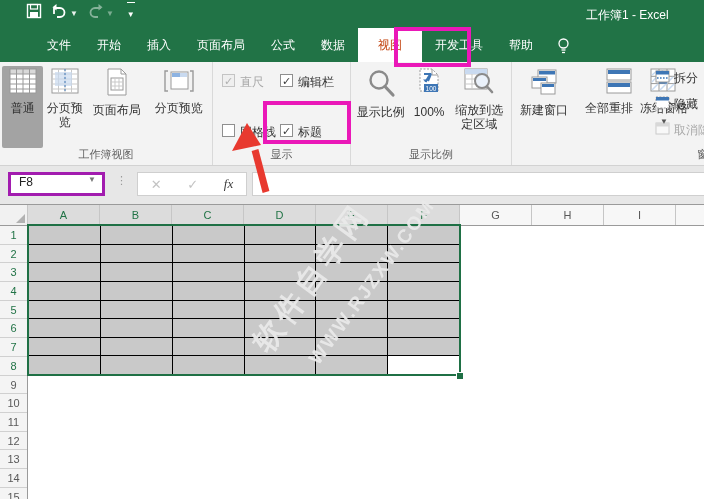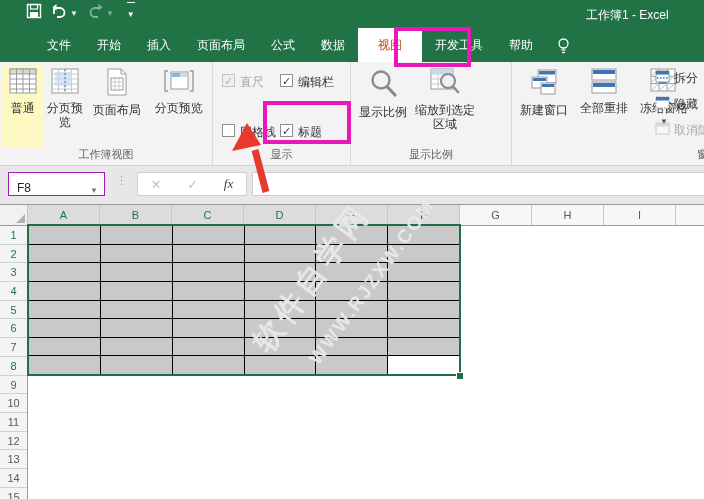--- a/index.html
+++ b/index.html
@@ -20,41 +20,41 @@
   .tab{color:#fff;font-size:12px;line-height:34px;padding:0 13px;white-space:nowrap;cursor:default;}
   .tab.active{background:#fff;color:#c2410c;padding:0 20px;}
   .bulb{display:flex;align-items:center;margin-left:10px;}
   
   .ribbon{position:absolute;left:0;top:62px;width:704px;height:104px;background:#f3f3f3;
           border-bottom:1px solid #d2d2d2;box-sizing:border-box;}
   .rgroup{position:absolute;top:0;height:103px;border-right:1px solid #d9d9d9;box-sizing:border-box;}
   .grp-label{position:absolute;left:0;right:0;bottom:3px;text-align:center;font-size:11px;color:#5f5f5f;white-space:nowrap;}
   .bigrow{display:flex;align-items:flex-start;padding:4px 2px 0 2px;}
   .bigbtn{display:flex;flex-direction:column;align-items:center;padding:2px 1px;border-radius:2px;}
-  .bigbtn.sel{background:#fef9c3;height:78px;}
+  .bigbtn.sel{background:#a3a3a3;height:78px;}
   .bigbtn .blabel{font-size:12px;color:#333;text-align:center;line-height:14px;margin-top:3px;}
   .bigbtn .bcaret{font-size:8px;color:#555;margin-top:2px;}
   .show-grid{display:grid;grid-template-columns:58px auto;grid-template-rows:20px 20px;
              row-gap:30px;column-gap:0;padding:12px 0 0 9px;}
   .cbrow{display:flex;gap:5px;white-space:nowrap;}
   .cb{width:13px;height:13px;border:1px solid #8f8f8f;background:#fff;font-size:11px;line-height:12px;
       text-align:center;color:#3a3a3a;font-weight:bold;box-sizing:border-box;}
   .cb.checked::before{content:"✓";}
   .cbrow.disabled .cb{background:#efefef;border-color:#c4c4c4;color:#b0b0b0;}
   .cb-label{font-size:12px;color:#333;}
   .cbrow.disabled .cb-label{color:#a8a8a8;}
   .minicol{position:absolute;left:143px;top:6px;display:flex;flex-direction:column;gap:6px;}
   .minibtn{display:flex;align-items:center;gap:4px;height:20px;white-space:nowrap;}
   .minibtn .blabel{font-size:12px;color:#333;}
   .minibtn.disabled .blabel{color:#a8a8a8;}
   .minibtn.disabled svg{opacity:.45;}
   
   .fbar{position:absolute;left:0;top:166px;width:704px;height:38px;background:#e7e7e7;}
   .namebox{position:absolute;left:8px;top:6px;width:97px;height:24px;background:#fff;
-           border:1px solid #a21caf;box-sizing:border-box;display:flex;align-items:flex-end;}
+           border:3px solid #a21caf;box-sizing:border-box;display:flex;align-items:flex-start;}
   .namebox .nval{flex:1;font-size:12px;color:#222;padding-left:8px;}
   .namebox .ncaret{font-size:8px;color:#777;padding-right:6px;}
   .fdots{position:absolute;left:116px;top:8px;color:#9a9a9a;font-size:11px;letter-spacing:0;}
   .fbtns{position:absolute;left:137px;top:6px;width:110px;height:24px;background:#fff;
          border:1px solid #cfcfcf;box-sizing:border-box;display:flex;align-items:center;justify-content:space-around;}
   .fbtns .fx-x,.fbtns .fx-v{color:#c3c3c3;font-size:13px;}
   .fbtns .fx-f{color:#3e3e3e;font-size:13px;font-style:italic;font-family:"Liberation Serif","DejaVu Serif",serif;}
   .finput{position:absolute;left:252px;top:6px;right:0;height:24px;background:#fff;
           border:1px solid #cfcfcf;border-right:none;box-sizing:border-box;}
   
@@ -205,20 +205,33 @@
     </div>
     <div class="rgroup" style="left:351px;width:161px;">
       <div class="bigrow" id="g3btns">
           <div class="bigbtn" style="width: 58px;">
             <span class="bicon-glyph"><svg width="30" height="30" viewBox="0 0 30 30">
                 <circle cx="13" cy="12" r="8.5" fill="none" stroke="#8a8a8a" stroke-width="2.4"></circle>
                 <line x1="19" y1="18.5" x2="27" y2="27" stroke="#8a8a8a" stroke-width="3.2" stroke-linecap="round"></line>
               </svg></span>
             <div class="blabel" style="white-space: nowrap;">显示比例</div>
           </div>
+          <div class="bigbtn" style="width: 42px;">
+            <span class="bicon-glyph"><svg width="26" height="30" viewBox="0 0 26 30">
+                <path d="M4 1 h12 l6 6 v16 h-18 Z" fill="#fff" stroke="#9a9a9a" stroke-dasharray="2 1.5"></path>
+                <path d="M16 1 v6 h6" fill="none" stroke="#9a9a9a"></path>
+                <path d="M8 6 l7 0 M15 6 l-3 7" stroke="#3e76b5" stroke-width="2" fill="none"></path>
+                <path d="M11.5 13 l0 0" stroke="#3e76b5"></path>
+                <path d="M14.8 5.2 L9.5 14" stroke="#3e76b5" stroke-width="2.2"></path>
+                <polygon points="9.5,14 7,11.5 12,11.5" fill="#3e76b5"></polygon>
+                <rect x="8" y="16" width="14" height="8" fill="#3e76b5"></rect>
+                <text x="15" y="22.5" font-size="6.5" fill="#fff" text-anchor="middle" font-family="sans-serif">100</text>
+              </svg></span>
+            <div class="blabel" style="white-space: nowrap;">100%</div>
+          </div>
           <div class="bigbtn" style="width: 62px;">
             <span class="bicon-glyph"><svg width="30" height="28" viewBox="0 0 30 28">
                 <rect x="1" y="1" width="22" height="20" fill="#fff" stroke="#9a9a9a"></rect>
                 <path d="M1 6h22M1 11h22M1 16h22M8 1v20M15 1v20" stroke="#c9c9c9"></path>
                 <rect x="1" y="1" width="22" height="5" fill="#c9daf0"></rect>
                 <circle cx="18" cy="13" r="7" fill="#eaf1fa" stroke="#8a8a8a" stroke-width="2"></circle>
                 <line x1="23" y1="18.5" x2="28" y2="24" stroke="#8a8a8a" stroke-width="2.6" stroke-linecap="round"></line>
               </svg></span>
             <div class="blabel">缩放到选定区域</div>
           </div>
@@ -231,21 +244,21 @@
             <span class="bicon-glyph"><svg width="30" height="28" viewBox="0 0 30 28">
                 <rect x="9" y="2" width="18" height="13" fill="#fff" stroke="#9a9a9a"></rect>
                 <rect x="10" y="3" width="16" height="3.5" fill="#3e76b5"></rect>
                 <rect x="3" y="9" width="15" height="11" fill="#fff" stroke="#9a9a9a"></rect>
                 <rect x="4" y="10" width="13" height="3" fill="#3e76b5"></rect>
                 <rect x="12" y="15" width="14" height="11" fill="#fff" stroke="#9a9a9a"></rect>
                 <rect x="13" y="16" width="12" height="3" fill="#3e76b5"></rect>
               </svg></span>
             <div class="blabel" style="white-space: nowrap;">新建窗口</div>
           </div>
-          <div class="bigbtn" style="width: 58px;">
+          <div class="bigbtn" style="width: 58px; align-items: flex-end;">
             <span class="bicon-glyph"><svg width="28" height="26" viewBox="0 0 28 26">
                 <rect x="2" y="1" width="24" height="11" fill="#fff" stroke="#9a9a9a"></rect>
                 <rect x="3" y="2" width="22" height="4" fill="#3e76b5"></rect>
                 <rect x="2" y="14" width="24" height="11" fill="#fff" stroke="#9a9a9a"></rect>
                 <rect x="3" y="15" width="22" height="4" fill="#3e76b5"></rect>
               </svg></span>
             <div class="blabel" style="white-space: nowrap;">全部重排</div>
           </div>
           <div class="bigbtn" style="width: 58px;">
             <span class="bicon-glyph"><svg width="28" height="26" viewBox="0 0 28 26">

